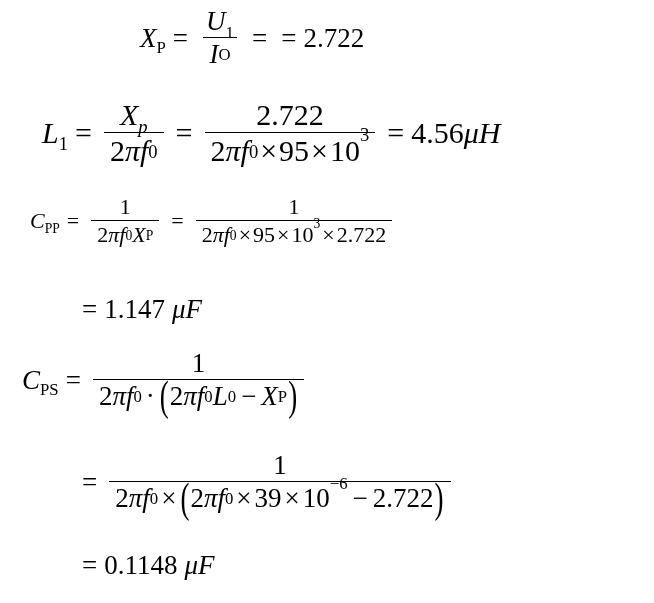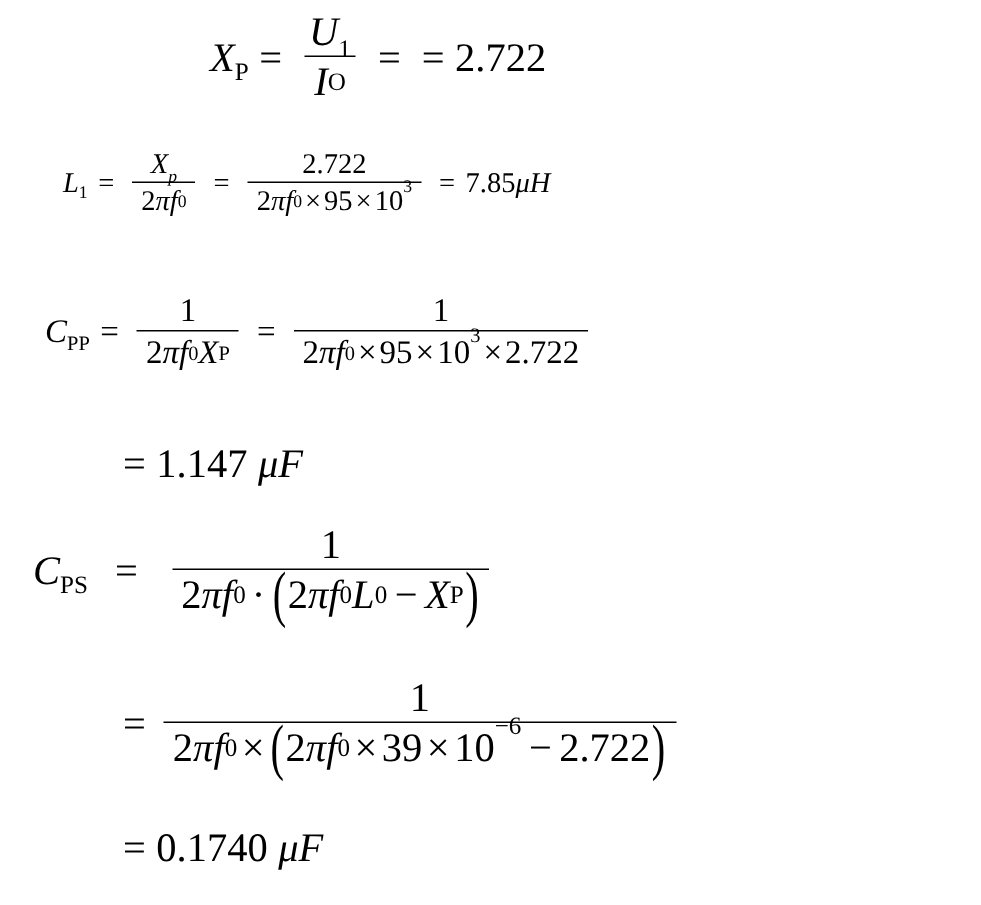--- a/index.html
+++ b/index.html
@@ -98,21 +98,21 @@
       <span class="den">
         <span class="it">I</span>
           <span class="sub rmsub">O</span>
       </span>
     </span>
     <span class="op">=</span>
     <span class="op">=</span>
     <span class="rm">2.722</span>
   </div>
 
-  <div class="eq" style="left:42px; top:100px; font-size:19px;font-family:Liberation Serif, serif;">
+  <div class="eq" style="left:42px; top:100px; font-size:30px;font-family:Liberation Serif, serif;">
     <span>
       <span class="it">L</span><span class="sub rmsub">1</span>
     </span>
     <span class="op">=</span>
     <span class="frac">
       <span class="num">
         <span class="it">X</span>
           <span class="sub">p</span>
       </span>
       <span class="den">
@@ -131,21 +131,21 @@
           <span class="it">f</span>
           <span class="sub rmsub">0</span>
           <span class="rm" style="padding:0 2px">×</span>
           <span class="rm">95</span>
           <span class="rm" style="padding:0 2px">×</span>
           <span class="rm">10</span>
           <span class="sup">3</span>
       </span>
     </span>
     <span class="op">=</span>
-    <span class="rm">7.85</span>
+    <span class="rm">4.56</span>
       <span class="mu">μ</span>
       <span class="it">H</span>
   </div>
 
   <div class="eq" style="left:30px; top:196px; font-size:22px;">
     <span>
       <span class="it">C</span><span class="sub rmsub">PP</span>
     </span>
     <span class="op">=</span>
     <span class="frac">
@@ -179,21 +179,21 @@
   </div>
 
   <div class="eq" style="left:82px; top:296px; font-size:27px;">
     <span class="op" style="padding-left:0">=</span>
     <span class="rm">1.147</span>
     <span class="sp"></span>
     <span class="mu">μ</span>
       <span class="it">F</span>
   </div>
 
-  <div class="eq" style="left:22px; top:350px; font-size:27px;gap:11px;">
+  <div class="eq" style="left:22px; top:350px; font-size:27px;">
     <span>
       <span class="it">C</span><span class="sub rmsub">PS</span>
     </span>
     <span class="op">=</span>
     <span class="frac">
       <span class="num rm">1</span>
       <span class="den">
         <span class="rm">2</span>
           <span class="it">π</span>
           <span class="it">f</span>
@@ -236,19 +236,19 @@
           <span class="sup">−6</span>
           <span class="rm" style="padding:0 5px">−</span>
           <span class="rm">2.722</span>
           <span class="paren">)</span>
       </span>
     </span>
   </div>
 
   <div class="eq" style="left:82px; top:552px; font-size:27px;">
     <span class="op" style="padding-left:0">=</span>
-    <span class="rm">0.1740</span>
+    <span class="rm">0.1148</span>
     <span class="sp"></span>
     <span class="mu">μ</span>
       <span class="it">F</span>
   </div>
 
 </div>
 
 </body></html>

